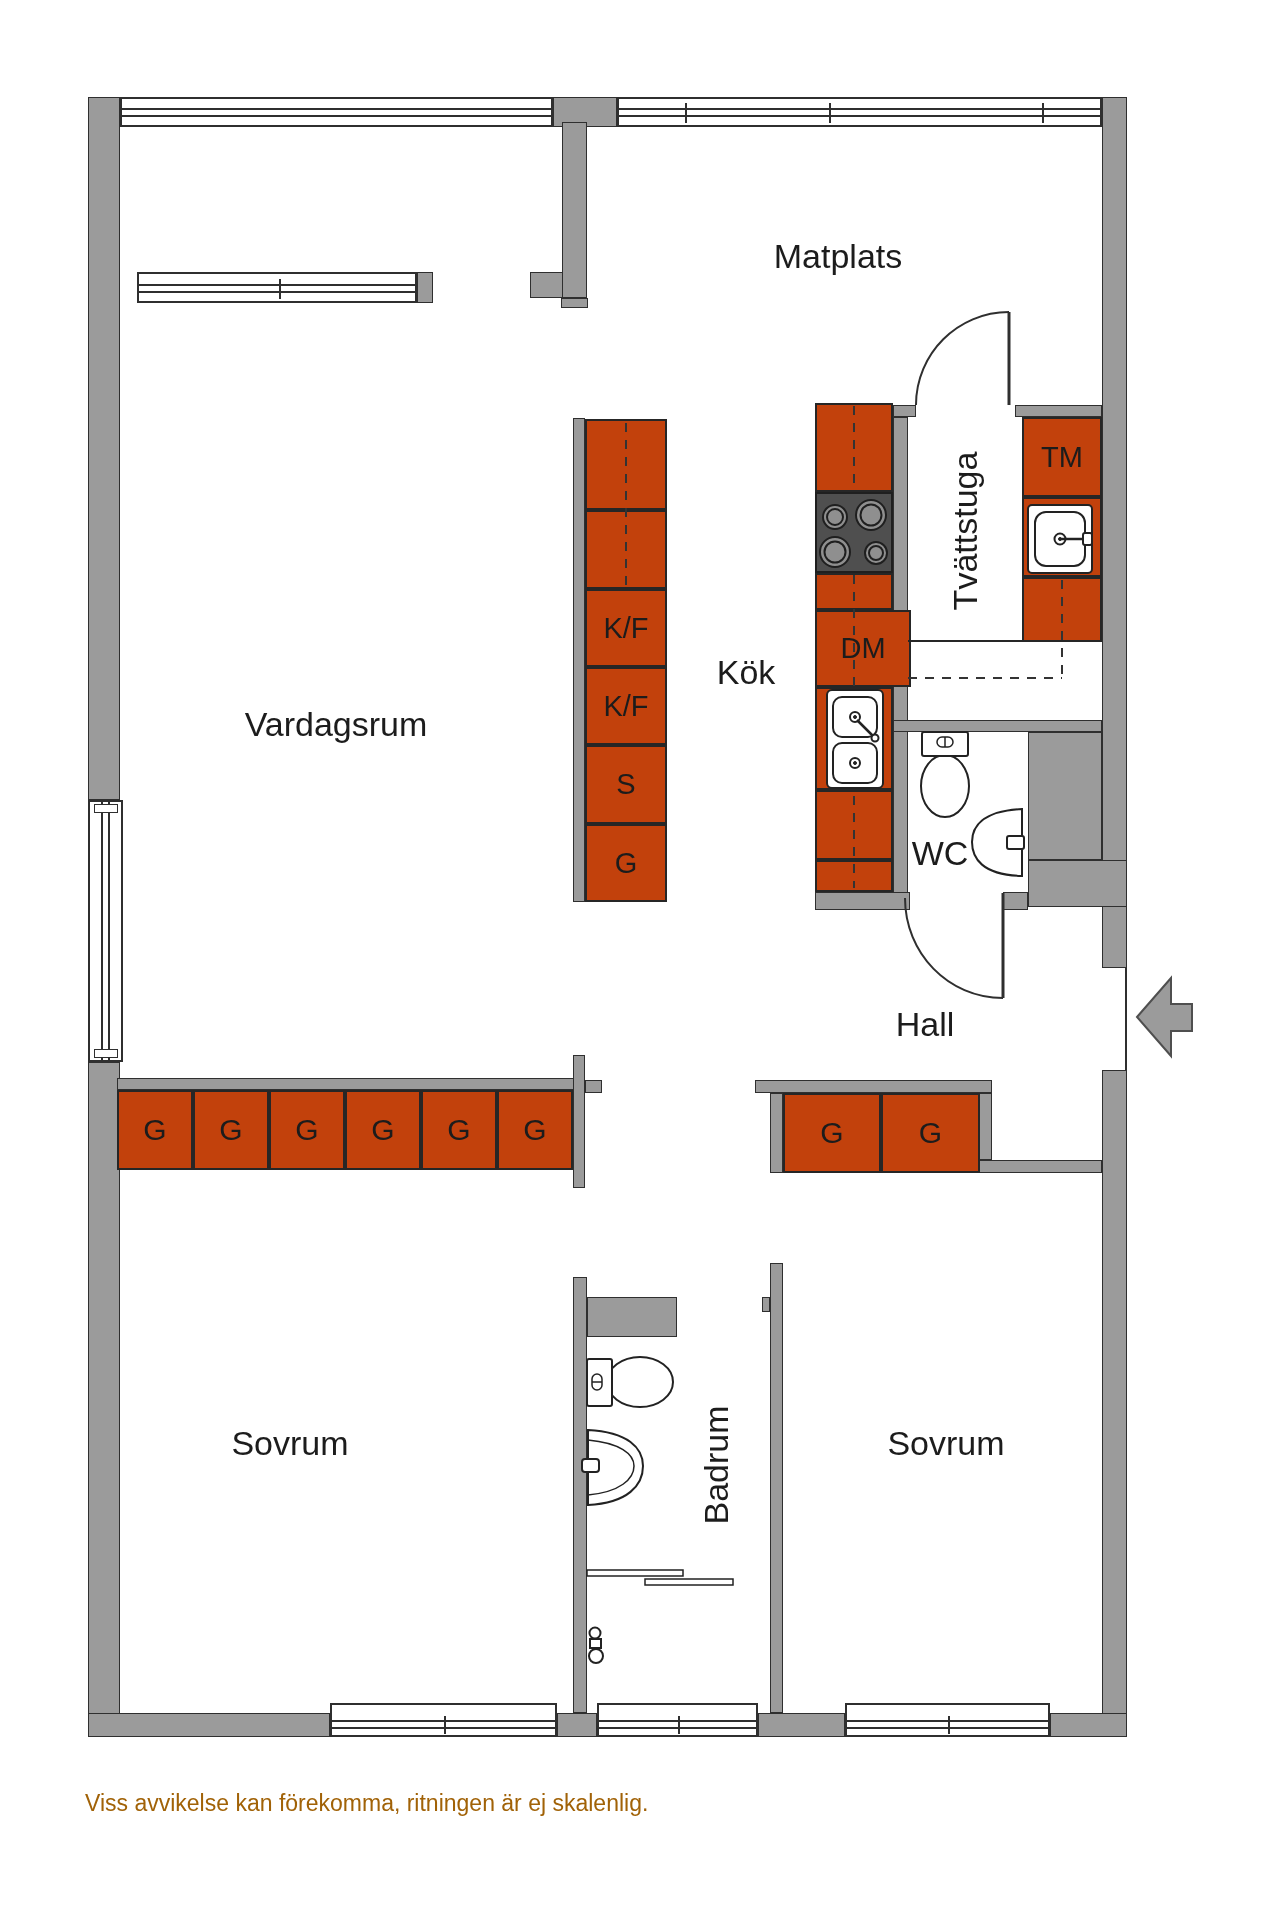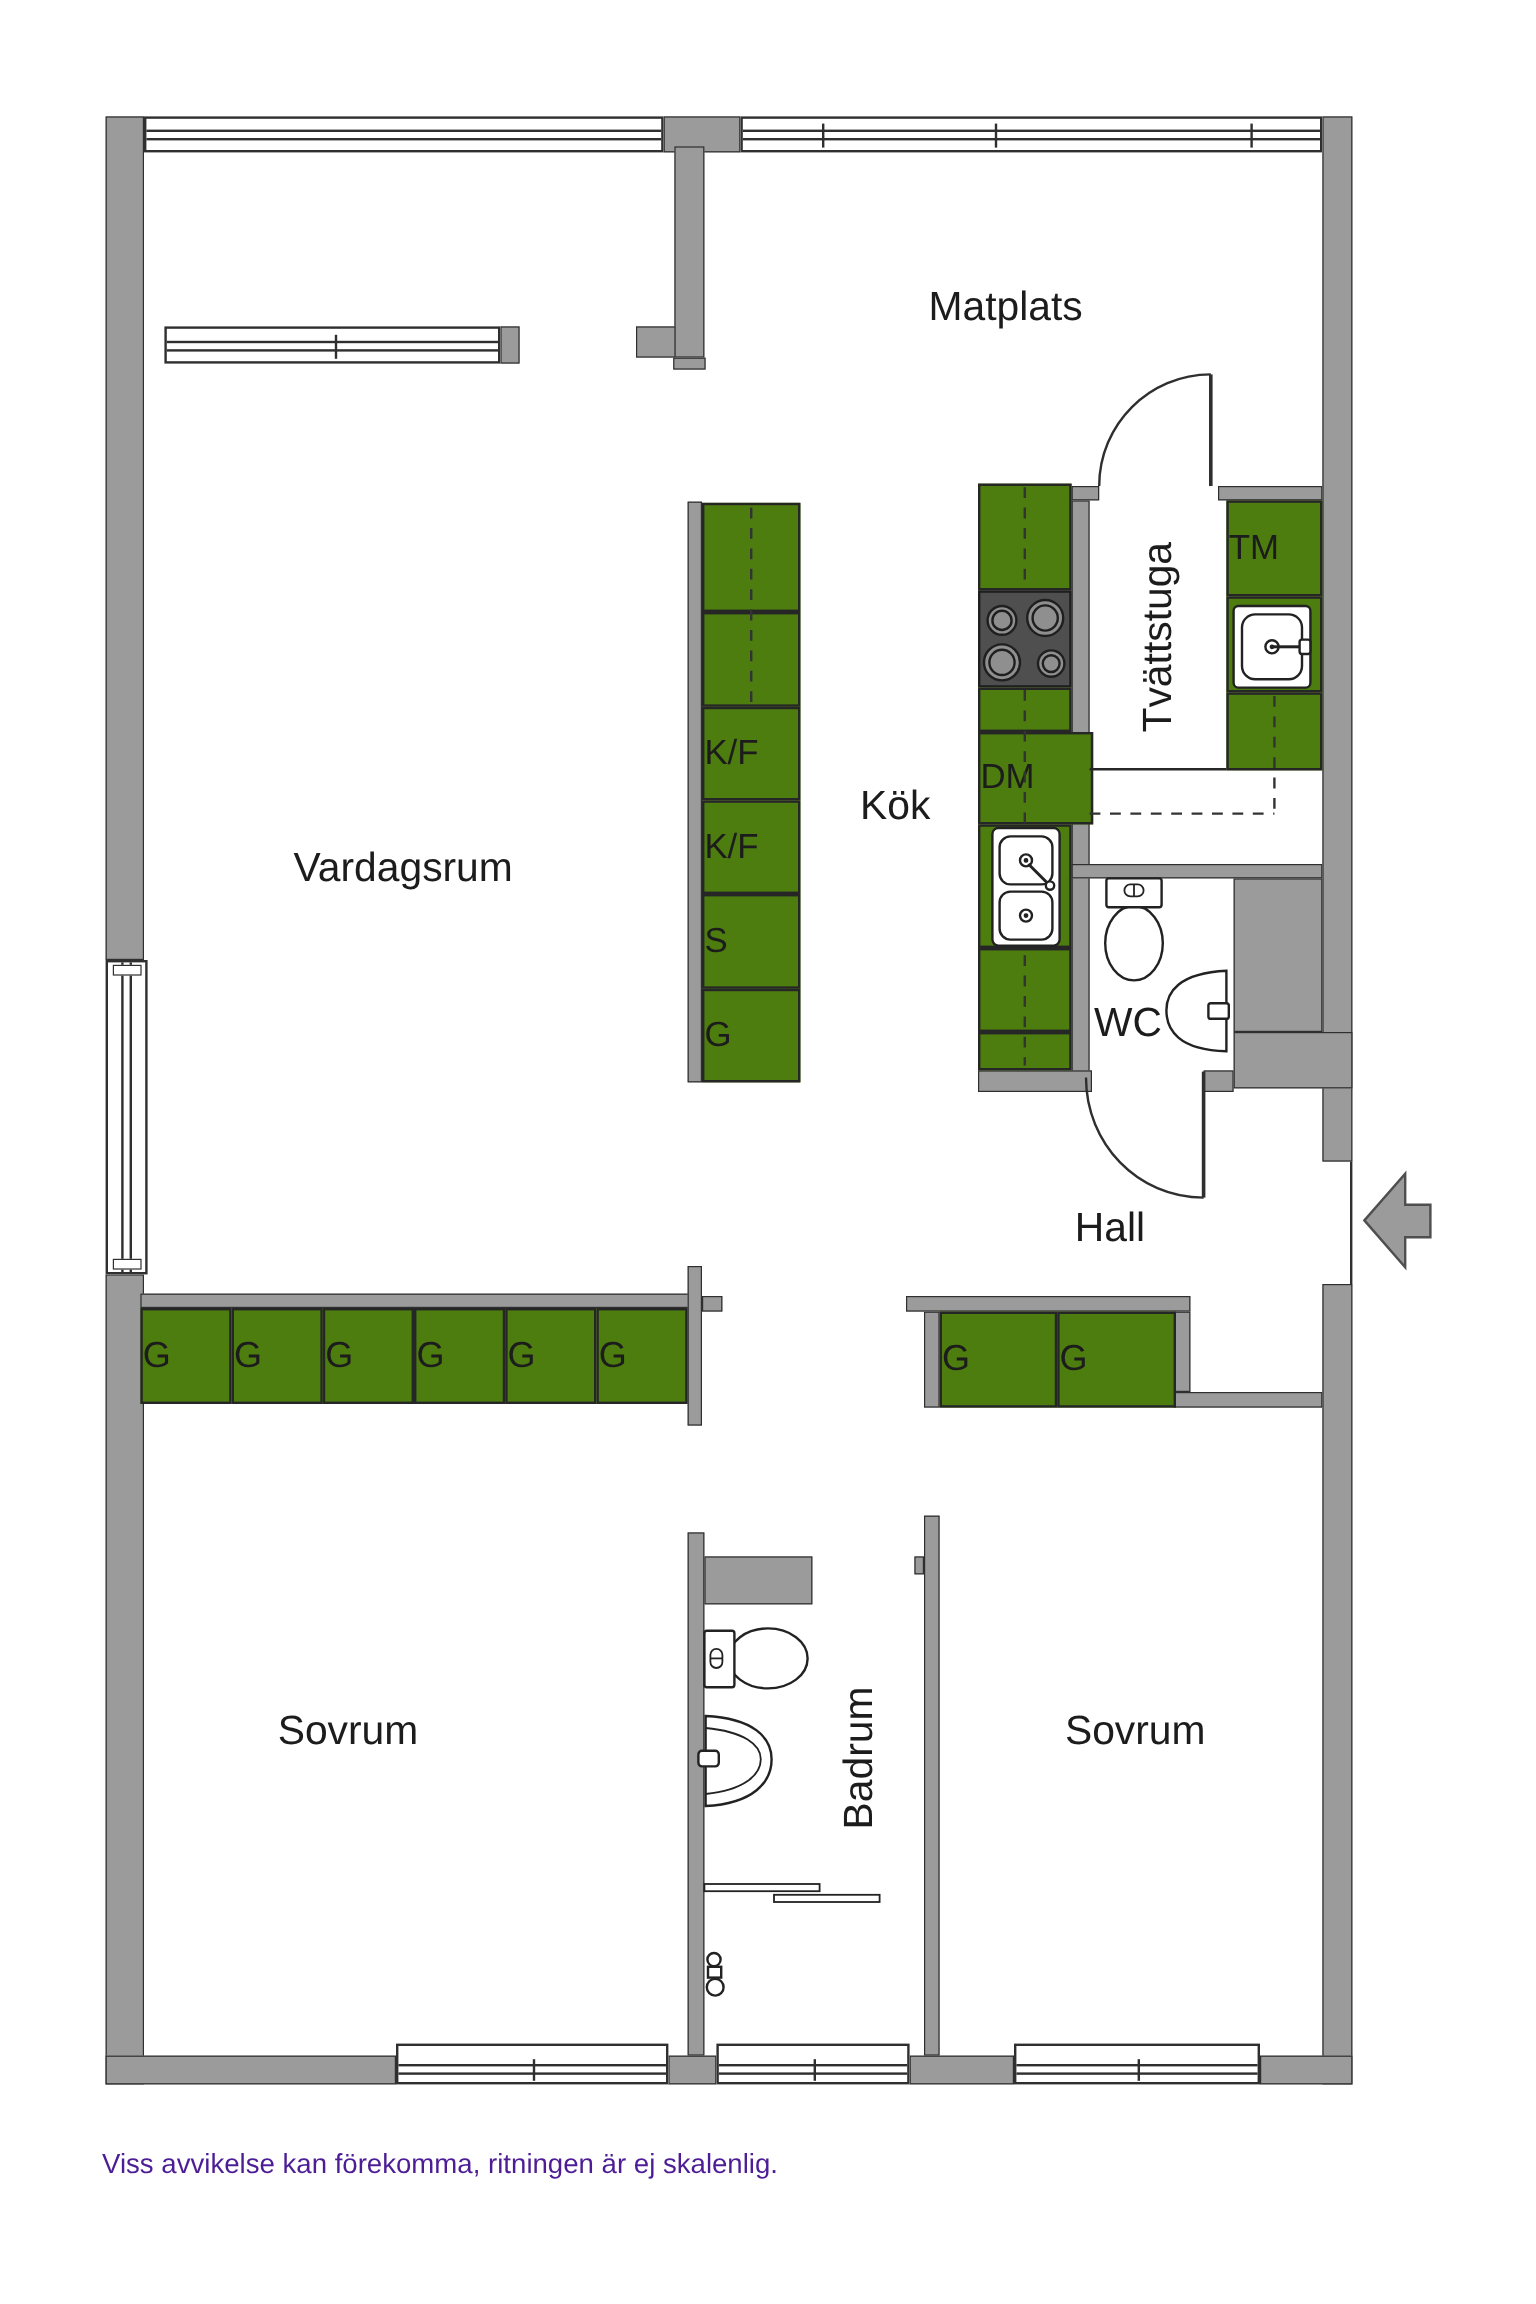--- a/index.html
+++ b/index.html
@@ -2,26 +2,26 @@
 <html><head>
 <meta charset="utf-8">
 <style>
   html,body{margin:0;padding:0;background:#fff;}
   .plan{position:relative;width:1280px;height:1920px;background:#fff;overflow:hidden;
         font-family:"Liberation Sans","DejaVu Sans",sans-serif;color:#1c1c1c;}
   .wall{position:absolute;background:#9b9b9b;border:1.5px solid #2f2f2f;box-sizing:border-box;}
   .window{position:absolute;background:#fff;border:2px solid #2f2f2f;box-sizing:border-box;}
   .gl{position:absolute;background:#2f2f2f;}
   .cap{position:absolute;background:#fff;border:1.5px solid #2f2f2f;box-sizing:border-box;}
-  .cell{position:absolute;background:#4d7c0f;border:2px solid #262626;box-sizing:border-box;
-        display:flex;align-items:center;font-size:29px;line-height:1;}
+  .cell{position:absolute;background:#c2410c;border:2px solid #262626;box-sizing:border-box;
+        display:flex;align-items:center;justify-content:center;font-size:29px;line-height:1;}
   .stove{position:absolute;background:#4f4f4f;border:2px solid #1f1f1f;box-sizing:border-box;}
   .room-label{position:absolute;transform:translate(-50%,-50%);font-size:34px;white-space:nowrap;}
   .room-label.vertical{transform:translate(-50%,-50%) rotate(-90deg);}
-  .disclaimer{position:absolute;font-size:23px;color:#4c1d95;white-space:nowrap;}
+  .disclaimer{position:absolute;font-size:23px;color:#a16207;white-space:nowrap;}
   svg.overlay{position:absolute;left:0;top:0;pointer-events:none;}
 </style>
 </head>
 <body>
 
 <div class="plan">
 
   <div class="wall" style="left:88px;top:97px;width:32px;height:703px;"></div>
   <div class="wall" style="left:88px;top:1062px;width:32px;height:675px;"></div>
   <div class="wall" style="left:553px;top:97px;width:64px;height:30px;"></div>

